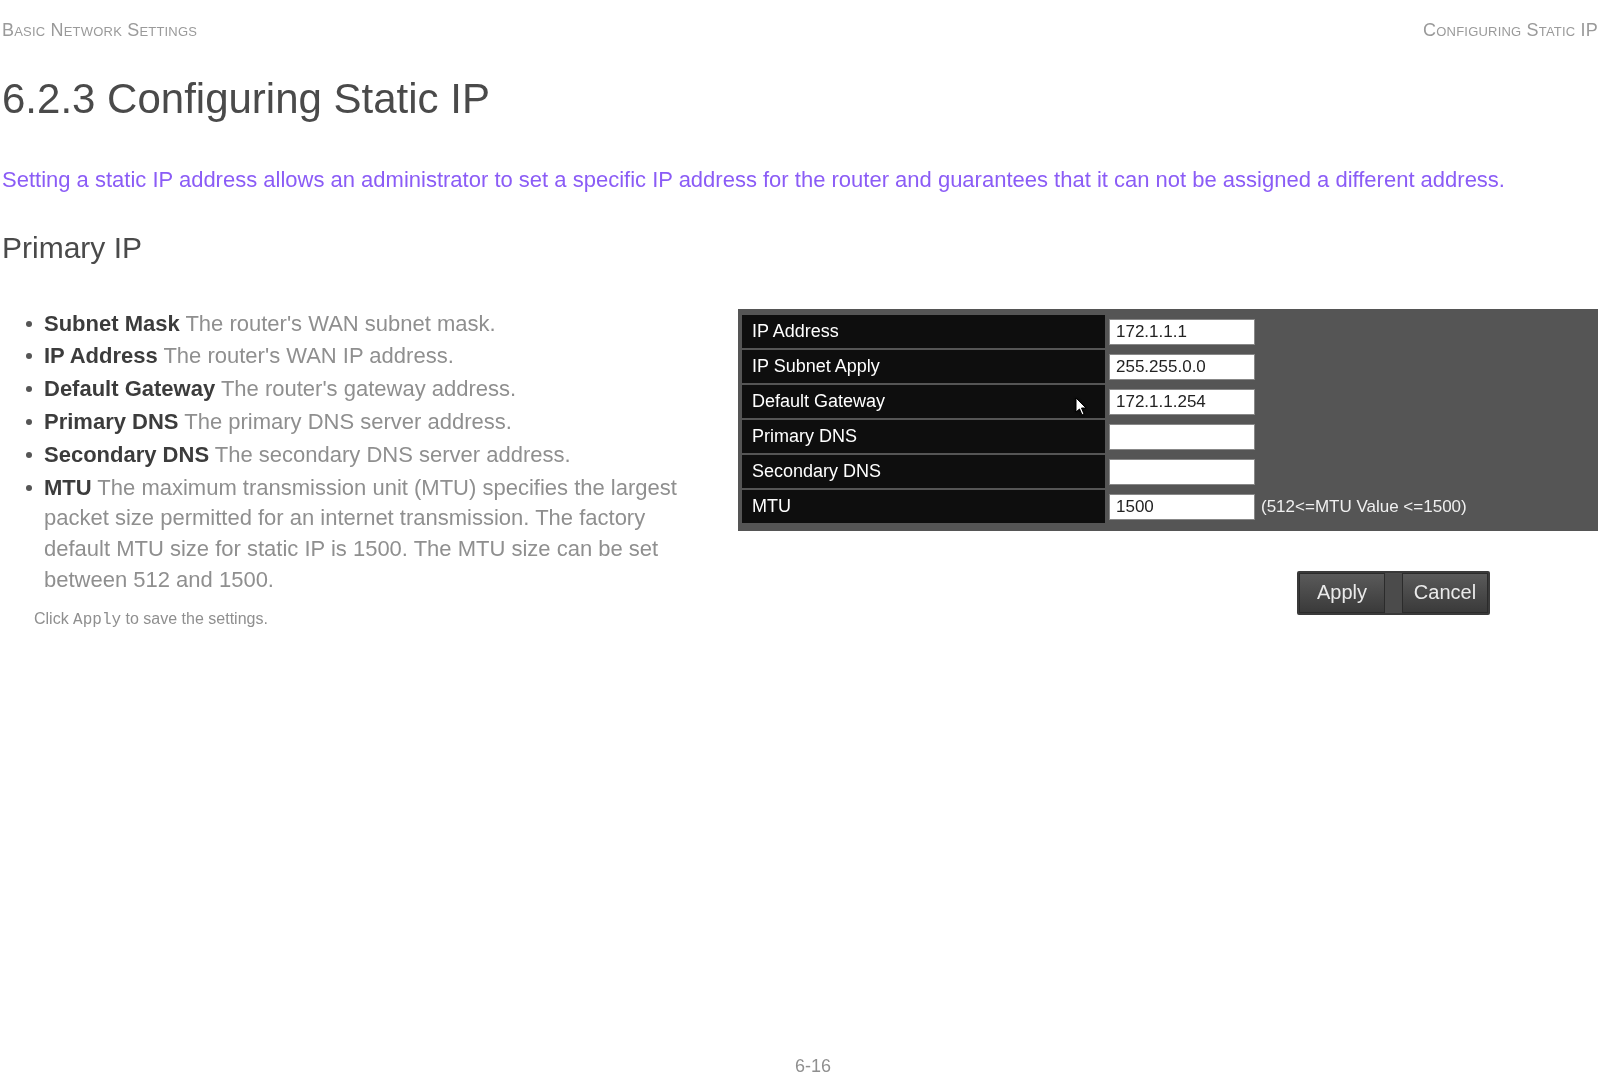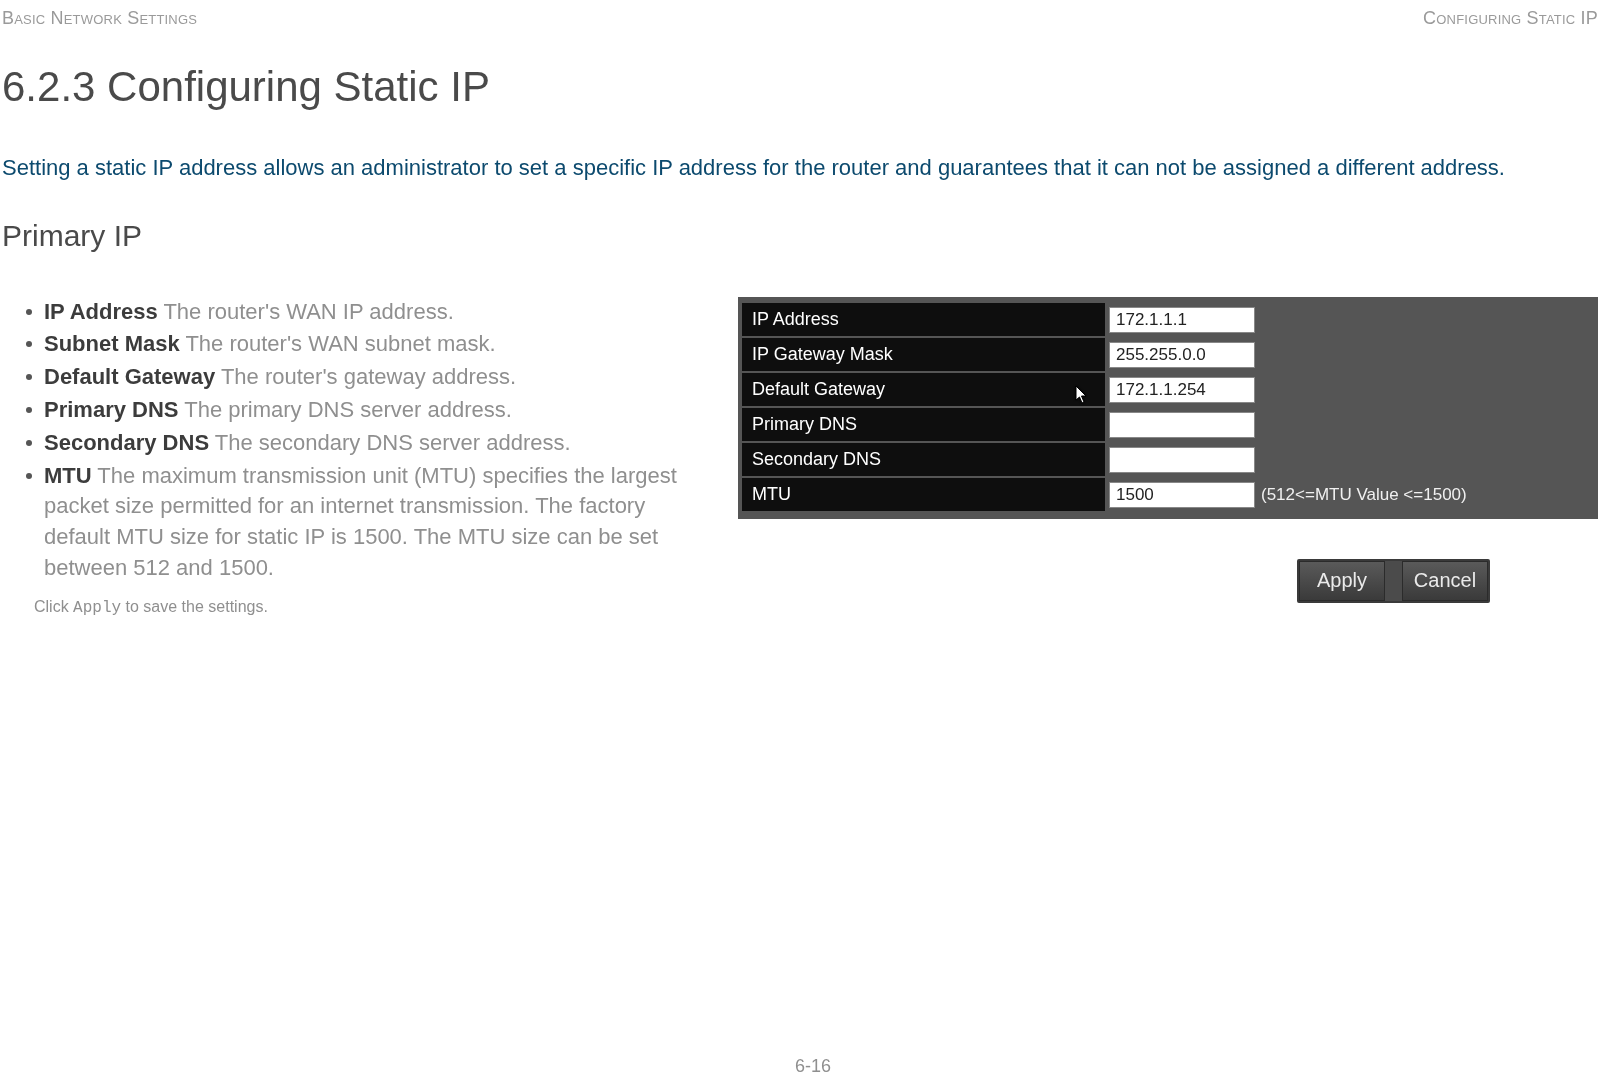--- a/index.html
+++ b/index.html
@@ -11,35 +11,35 @@
     font-family: Arial, Helvetica, sans-serif;
     background: #ffffff;
     width: 1600px;
     height: 1091px;
     position: relative;
     color: #333;
   }
   .header-row {
     display: flex;
     justify-content: space-between;
-    padding: 8px 2px 0 2px;
+    padding: 20px 2px 0 2px;
     font-variant: small-caps;
     font-size: 18px;
     color: #9a9a9a;
     letter-spacing: 0.2px;
   }
   .main-heading {
     font-size: 42px;
     font-weight: 400;
     color: #4a4a4a;
     margin: 34px 2px 0 2px;
   }
   .intro {
     font-size: 22px;
-    color: #0c4a6e;
+    color: #8b5cf6;
     margin: 42px 2px 0 2px;
     line-height: 1.35;
   }
   .subheading {
     font-size: 30px;
     font-weight: 400;
     color: #4a4a4a;
     margin: 36px 2px 0 2px;
   }
   .content-row {
@@ -199,24 +199,24 @@
 
 <p class="intro">Setting a static IP address allows an administrator to set a specific IP address for the router and guarantees that it can not be assigned a different address.</p>
 
 <h2 class="subheading">Primary IP</h2>
 
 <div class="content-row">
 
   <div class="left-col">
     <ul class="def-list">
       <li>
+        <span class="term">Subnet Mask</span><span>  The router's WAN subnet mask.</span>
+      </li>
+      <li>
         <span class="term">IP Address</span><span>  The router's WAN IP address.</span>
-      </li>
-      <li>
-        <span class="term">Subnet Mask</span><span>  The router's WAN subnet mask.</span>
       </li>
       <li>
         <span class="term">Default Gateway</span><span>  The router's gateway address.</span>
       </li>
       <li>
         <span class="term">Primary DNS</span><span> The primary DNS server address.</span>
       </li>
       <li>
         <span class="term">Secondary DNS</span><span>  The secondary DNS server address.</span>
       </li>
@@ -232,21 +232,21 @@
   <div class="right-col">
 
     <div class="router-panel">
 
       <div class="router-row">
         <div class="router-label">IP Address</div>
         <input class="router-input" value="172.1.1.1" style="">
       </div>
 
       <div class="router-row">
-        <div class="router-label">IP Gateway Mask</div>
+        <div class="router-label">IP Subnet Apply</div>
         <input class="router-input" value="255.255.0.0" style="">
       </div>
 
       <div class="router-row">
         <div class="router-label">Default Gateway
           <span class="cursor-icon">
             <svg viewBox="0 0 14 20">
                 <path d="M1 1 L1 15 L4.5 12 L7 18 L9 17 L6.5 11 L11 11 Z" fill="#ffffff" stroke="#000000" stroke-width="1"></path>
               </svg>
           </span>

